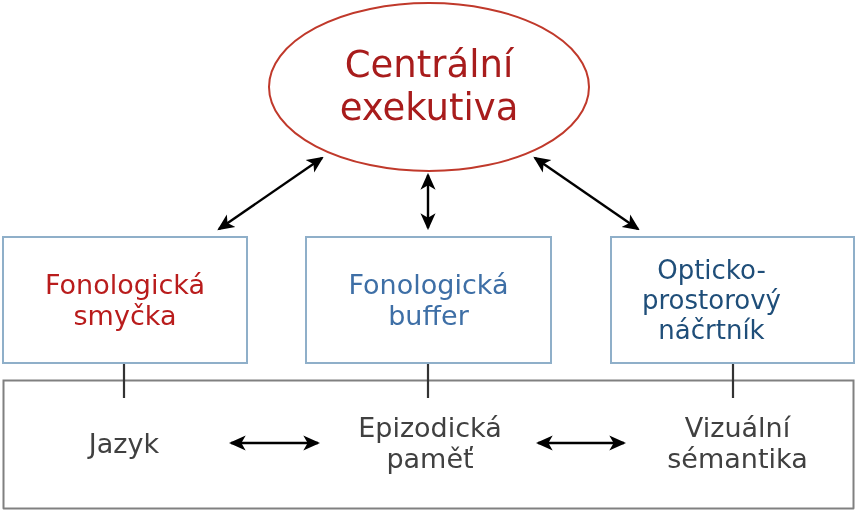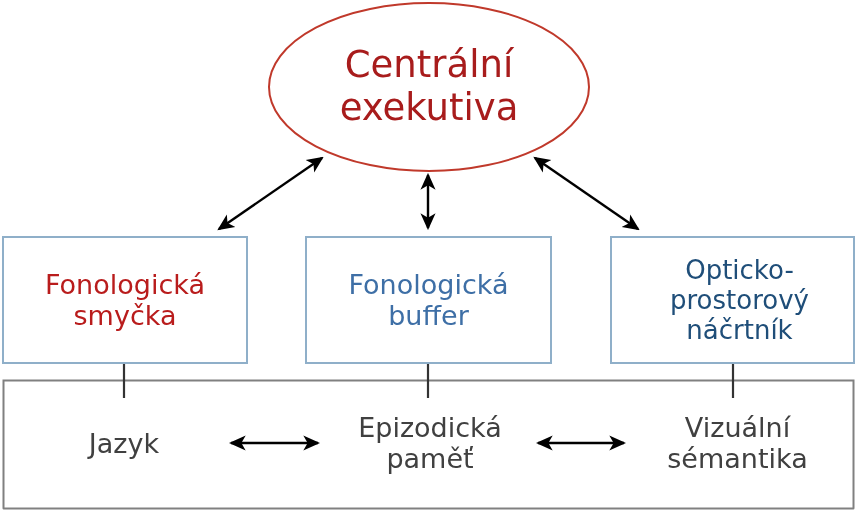--- a/index.html
+++ b/index.html
@@ -59,21 +59,20 @@
     font-size: 27px;
     color: #3E6FA6;
   }
   #visuospatial-sketchpad {
     left: 610px;
     top: 236px;
     width: 203px;
     height: 128px;
     font-size: 26px;
     color: #1F4E79;
-    margin-left: 28px;
   }
   
   #language-label {
     left: 34px;
     top: 418px;
     width: 180px;
     height: 52px;
     font-size: 27px;
     color: #404040;
   }

